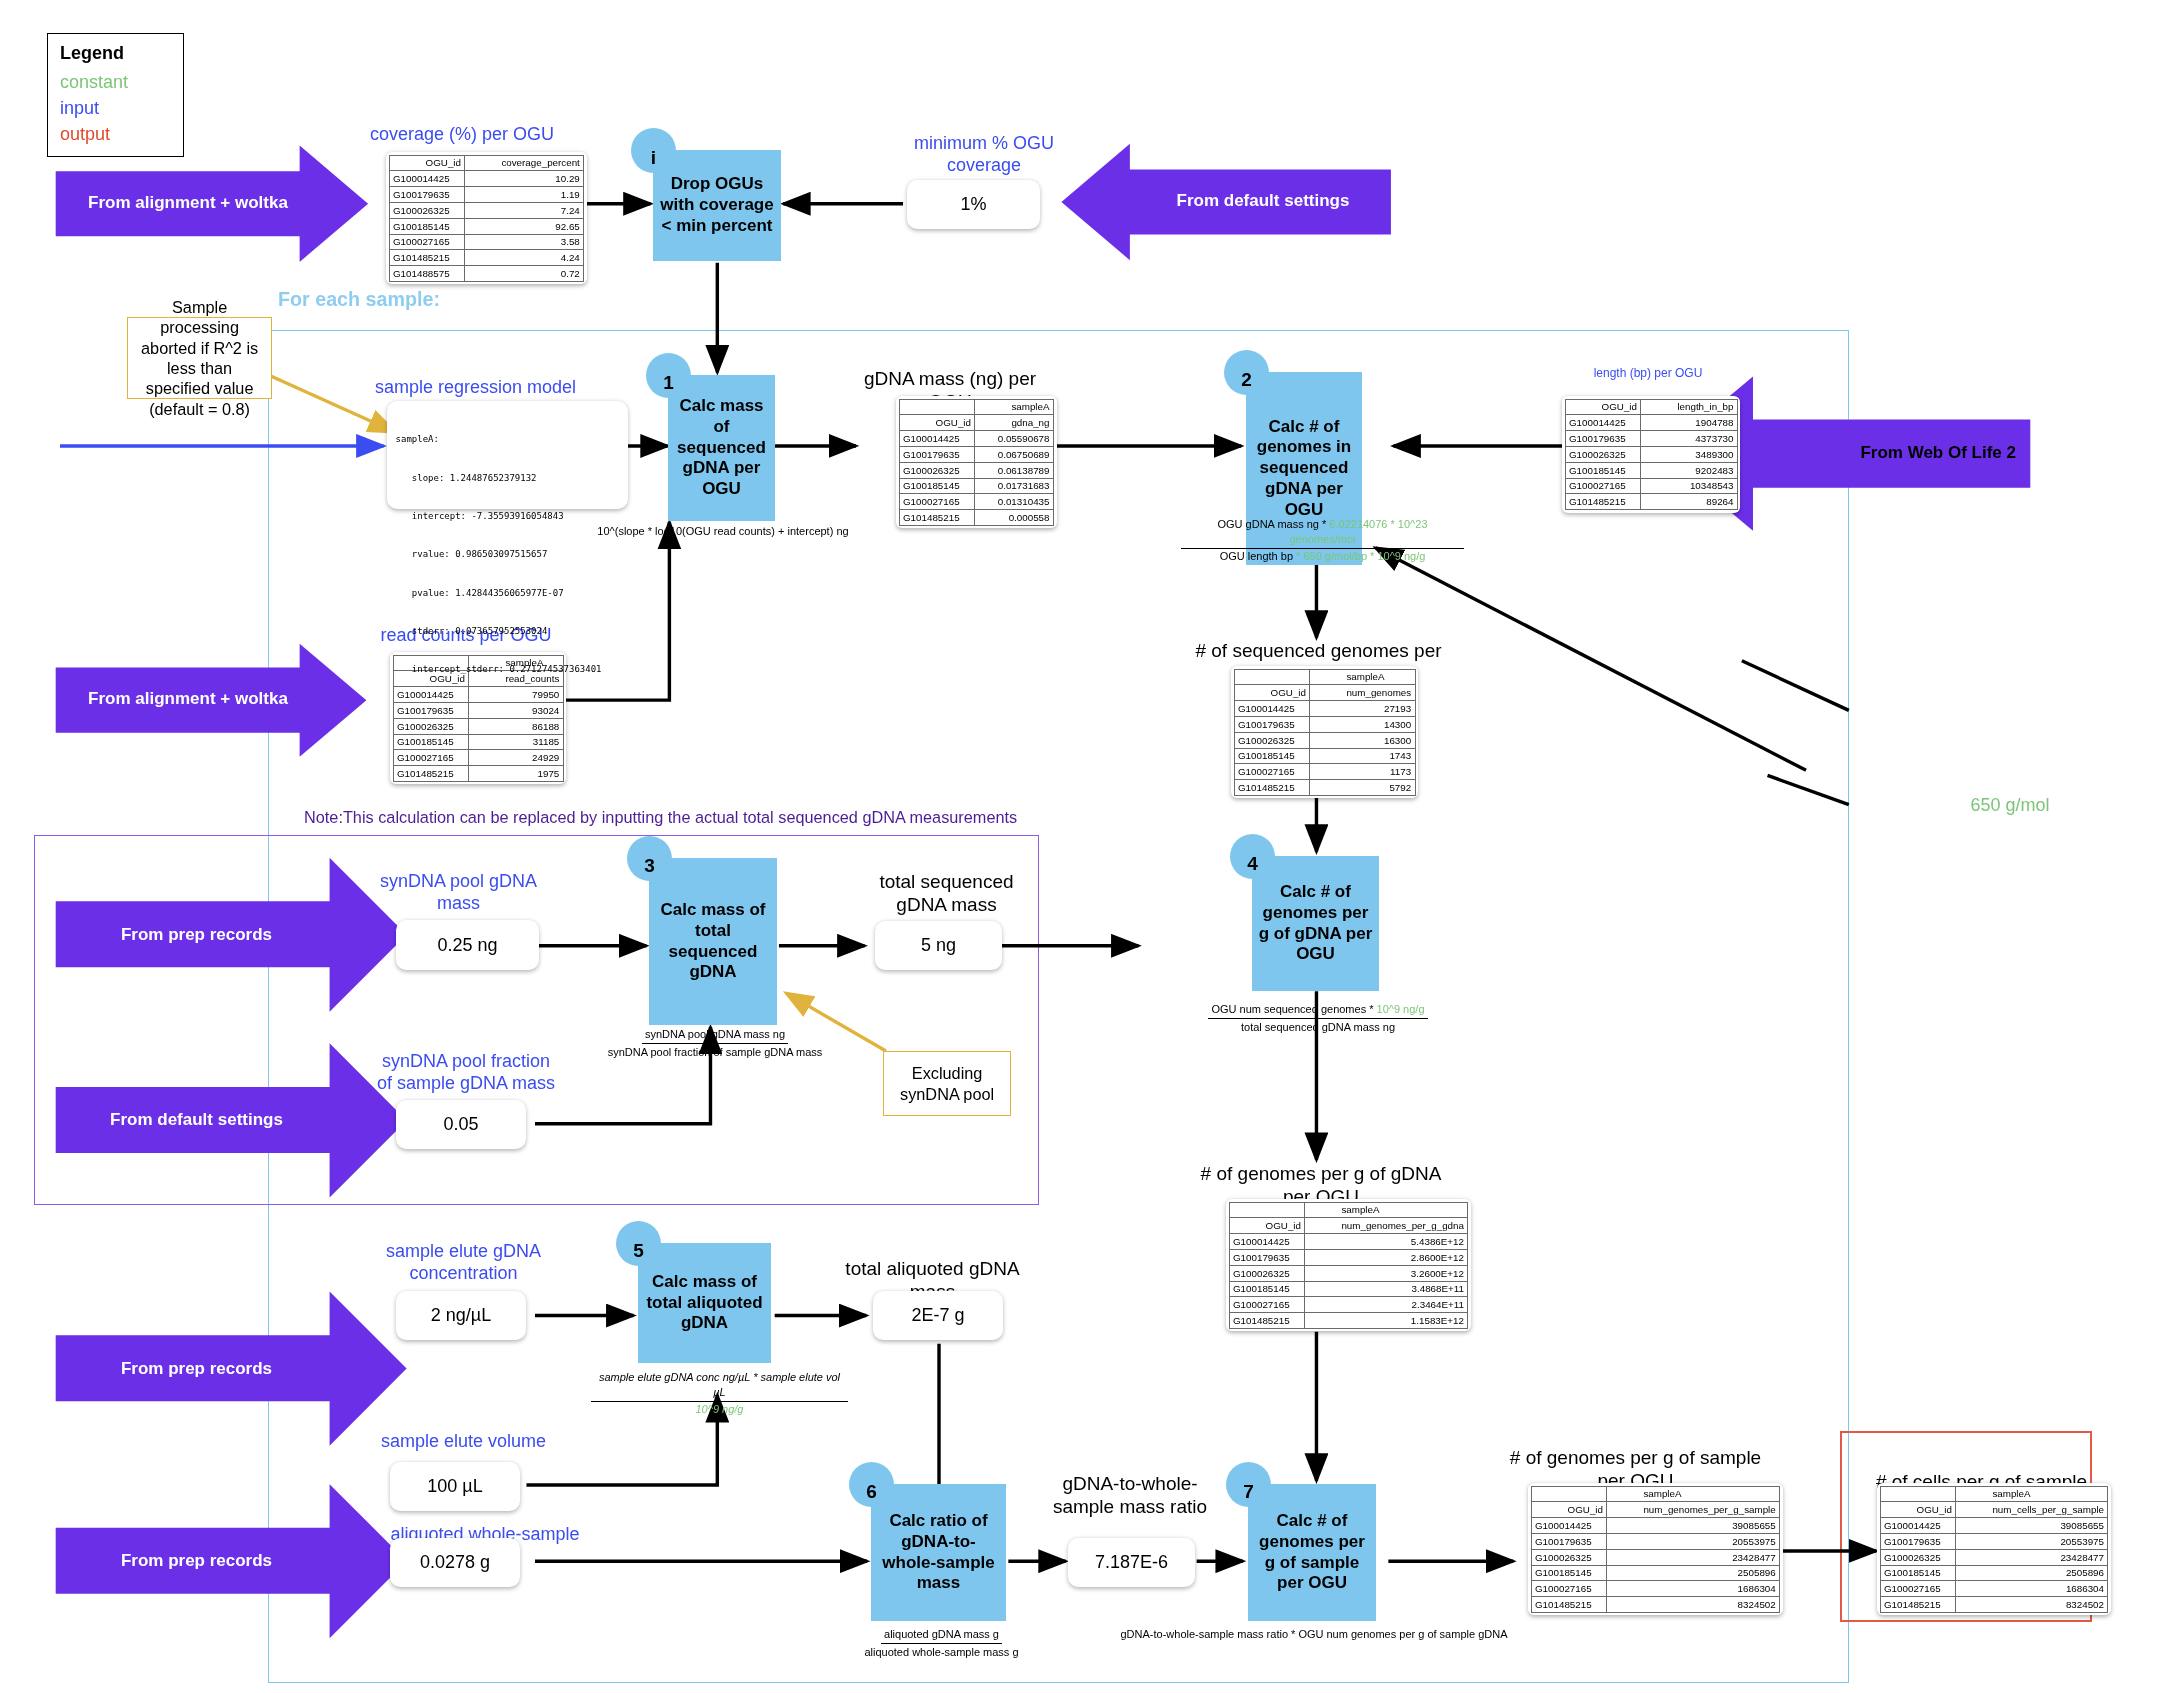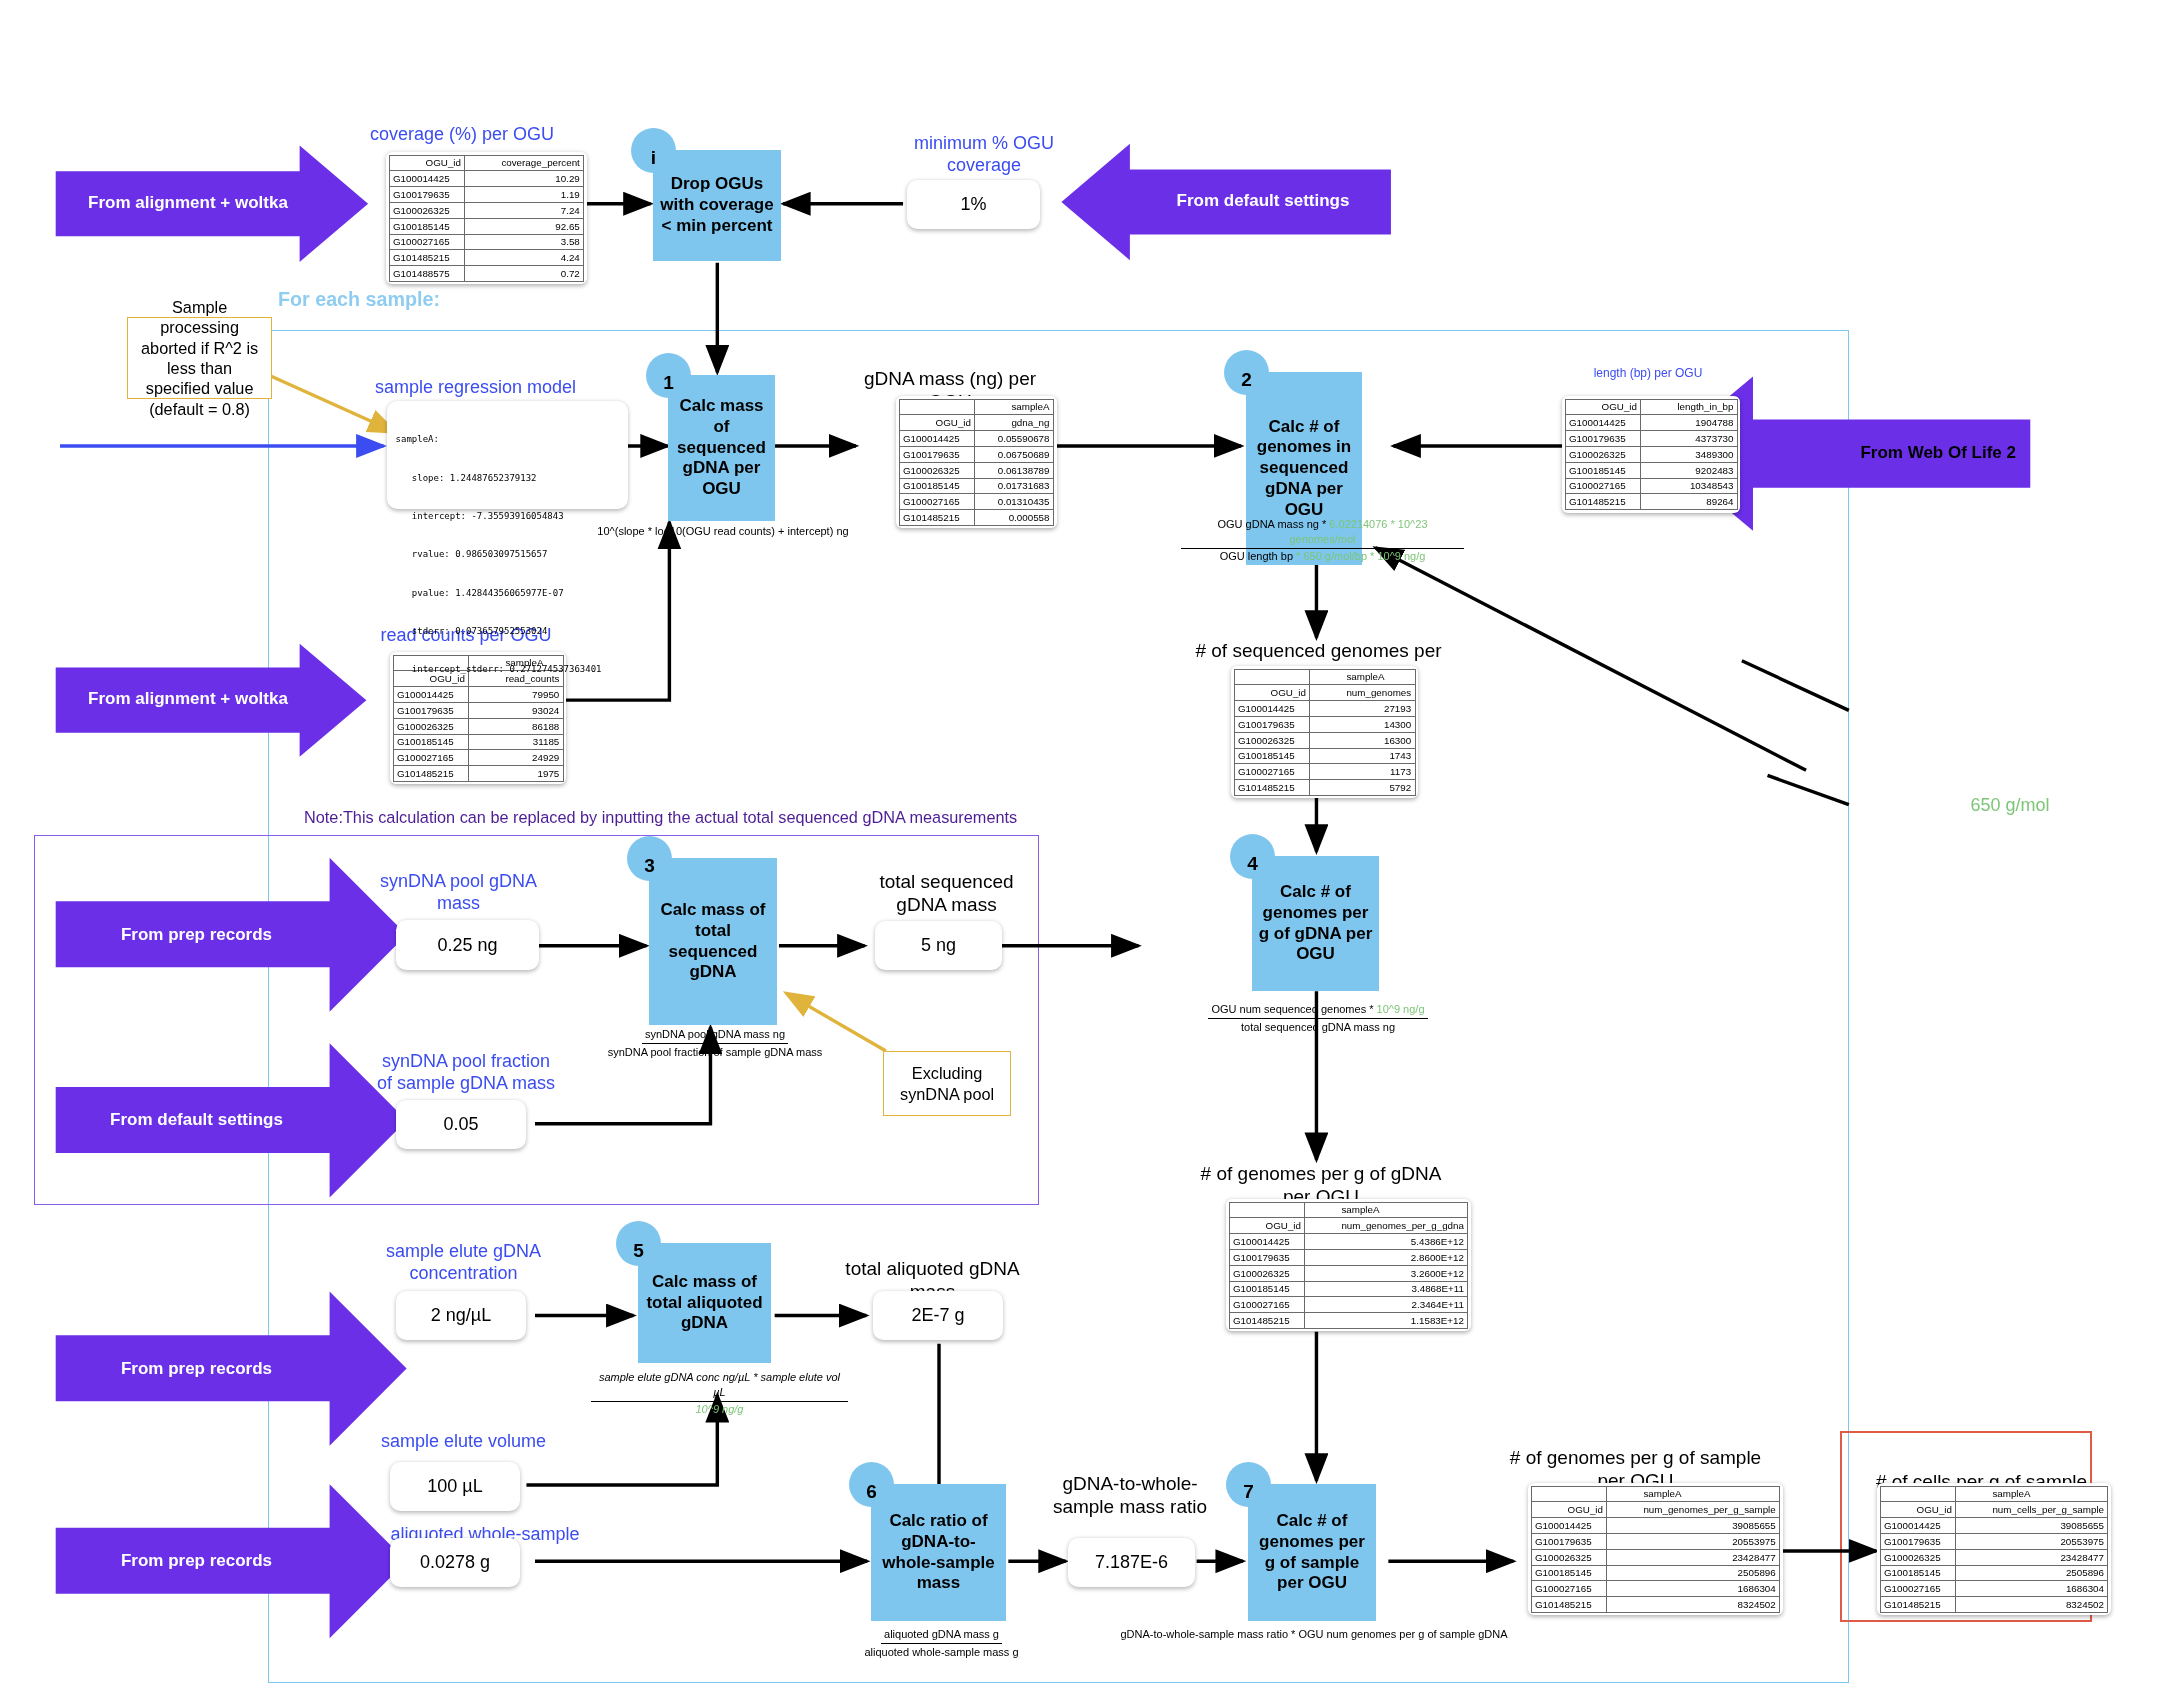--- a/index.html
+++ b/index.html
@@ -57,20 +57,26 @@
 <div id="canvas">
 
   <div class="frame-blue abs" style="left:268px;top:330px;width:1579px;height:1351px;"></div>
   <div class="foreach" style="left:278px;top:288px;">For each sample:</div>
 
   <div class="frame-purple abs" style="left:34px;top:835px;width:1003px;height:368px;"></div>
   <div class="note-purple" style="left:304px;top:808px;">Note:This calculation can be replaced by inputting the actual total sequenced gDNA measurements</div>
 
   <div class="frame-red abs" style="left:1840px;top:1431px;width:248px;height:187px;"></div>
 
+  <div class="legend abs" style="left:47px;top:33px;width:111px;">
+    <div class="lg-title">Legend</div>
+    <div class="lg-row c-const">constant</div>
+    <div class="lg-row c-input">input</div>
+    <div class="lg-row c-output">output</div>
+  </div>
 
   <svg class="ov" xmlns="http://www.w3.org/2000/svg" viewBox="0 0 2548 1978" width="2181" height="1693">
     <defs>
       <marker id="ah" markerWidth="9" markerHeight="7" refX="8" refY="3.5" orient="auto">
         <polygon points="0 0, 9 3.5, 0 7" fill="#000"></polygon>
       </marker>
       <marker id="ahb" markerWidth="9" markerHeight="7" refX="8" refY="3.5" orient="auto">
         <polygon points="0 0, 9 3.5, 0 7" fill="#3b4cf0"></polygon>
       </marker>
       <marker id="ahg" markerWidth="9" markerHeight="7" refX="8" refY="3.5" orient="auto">

